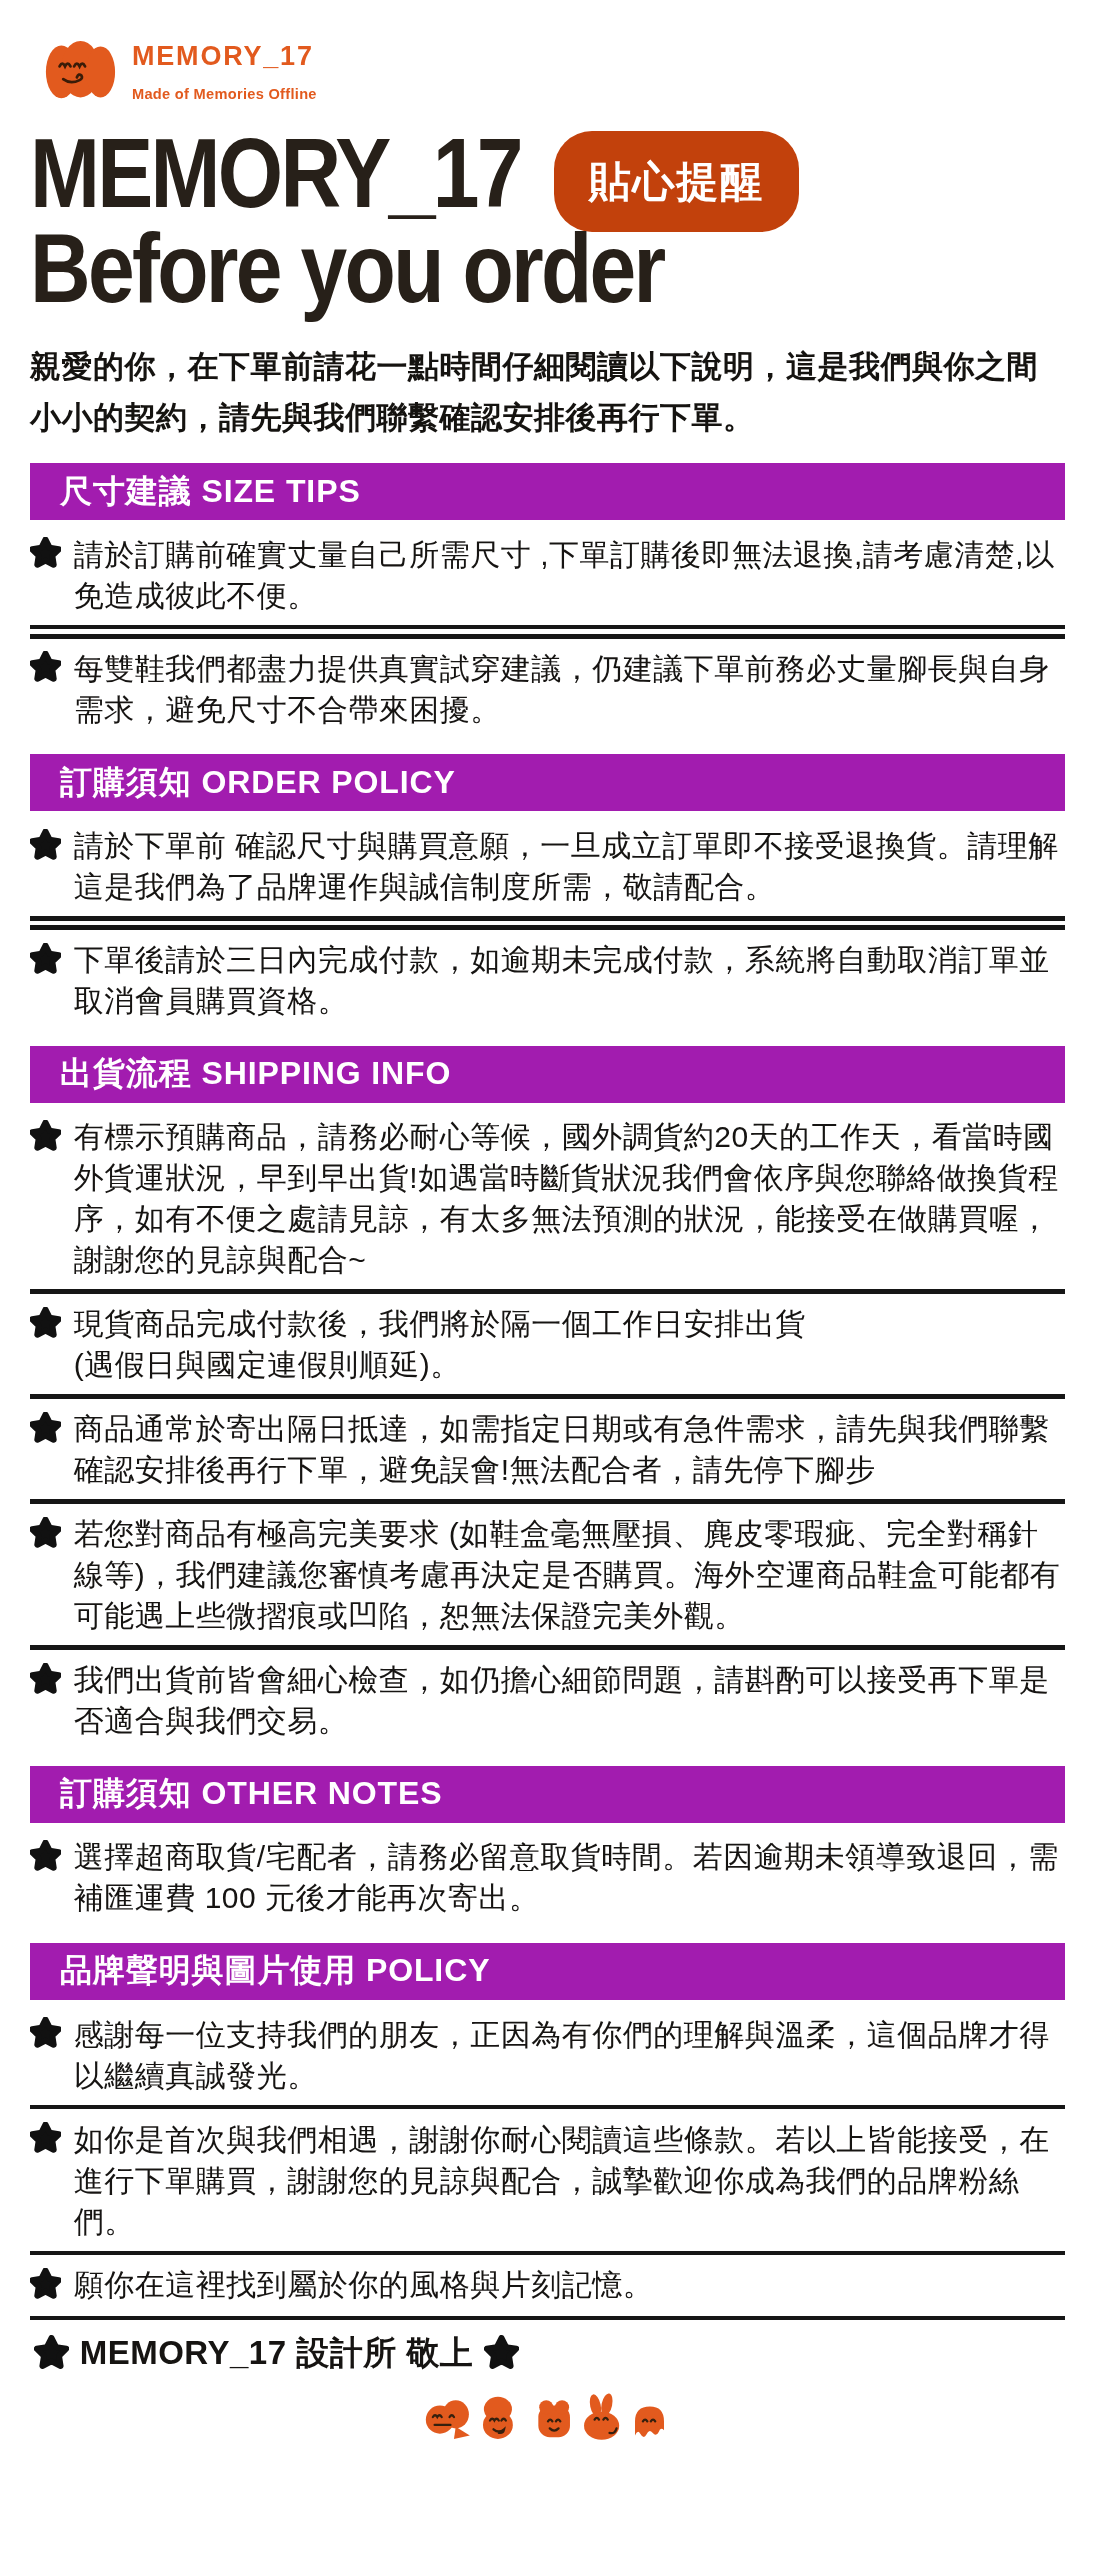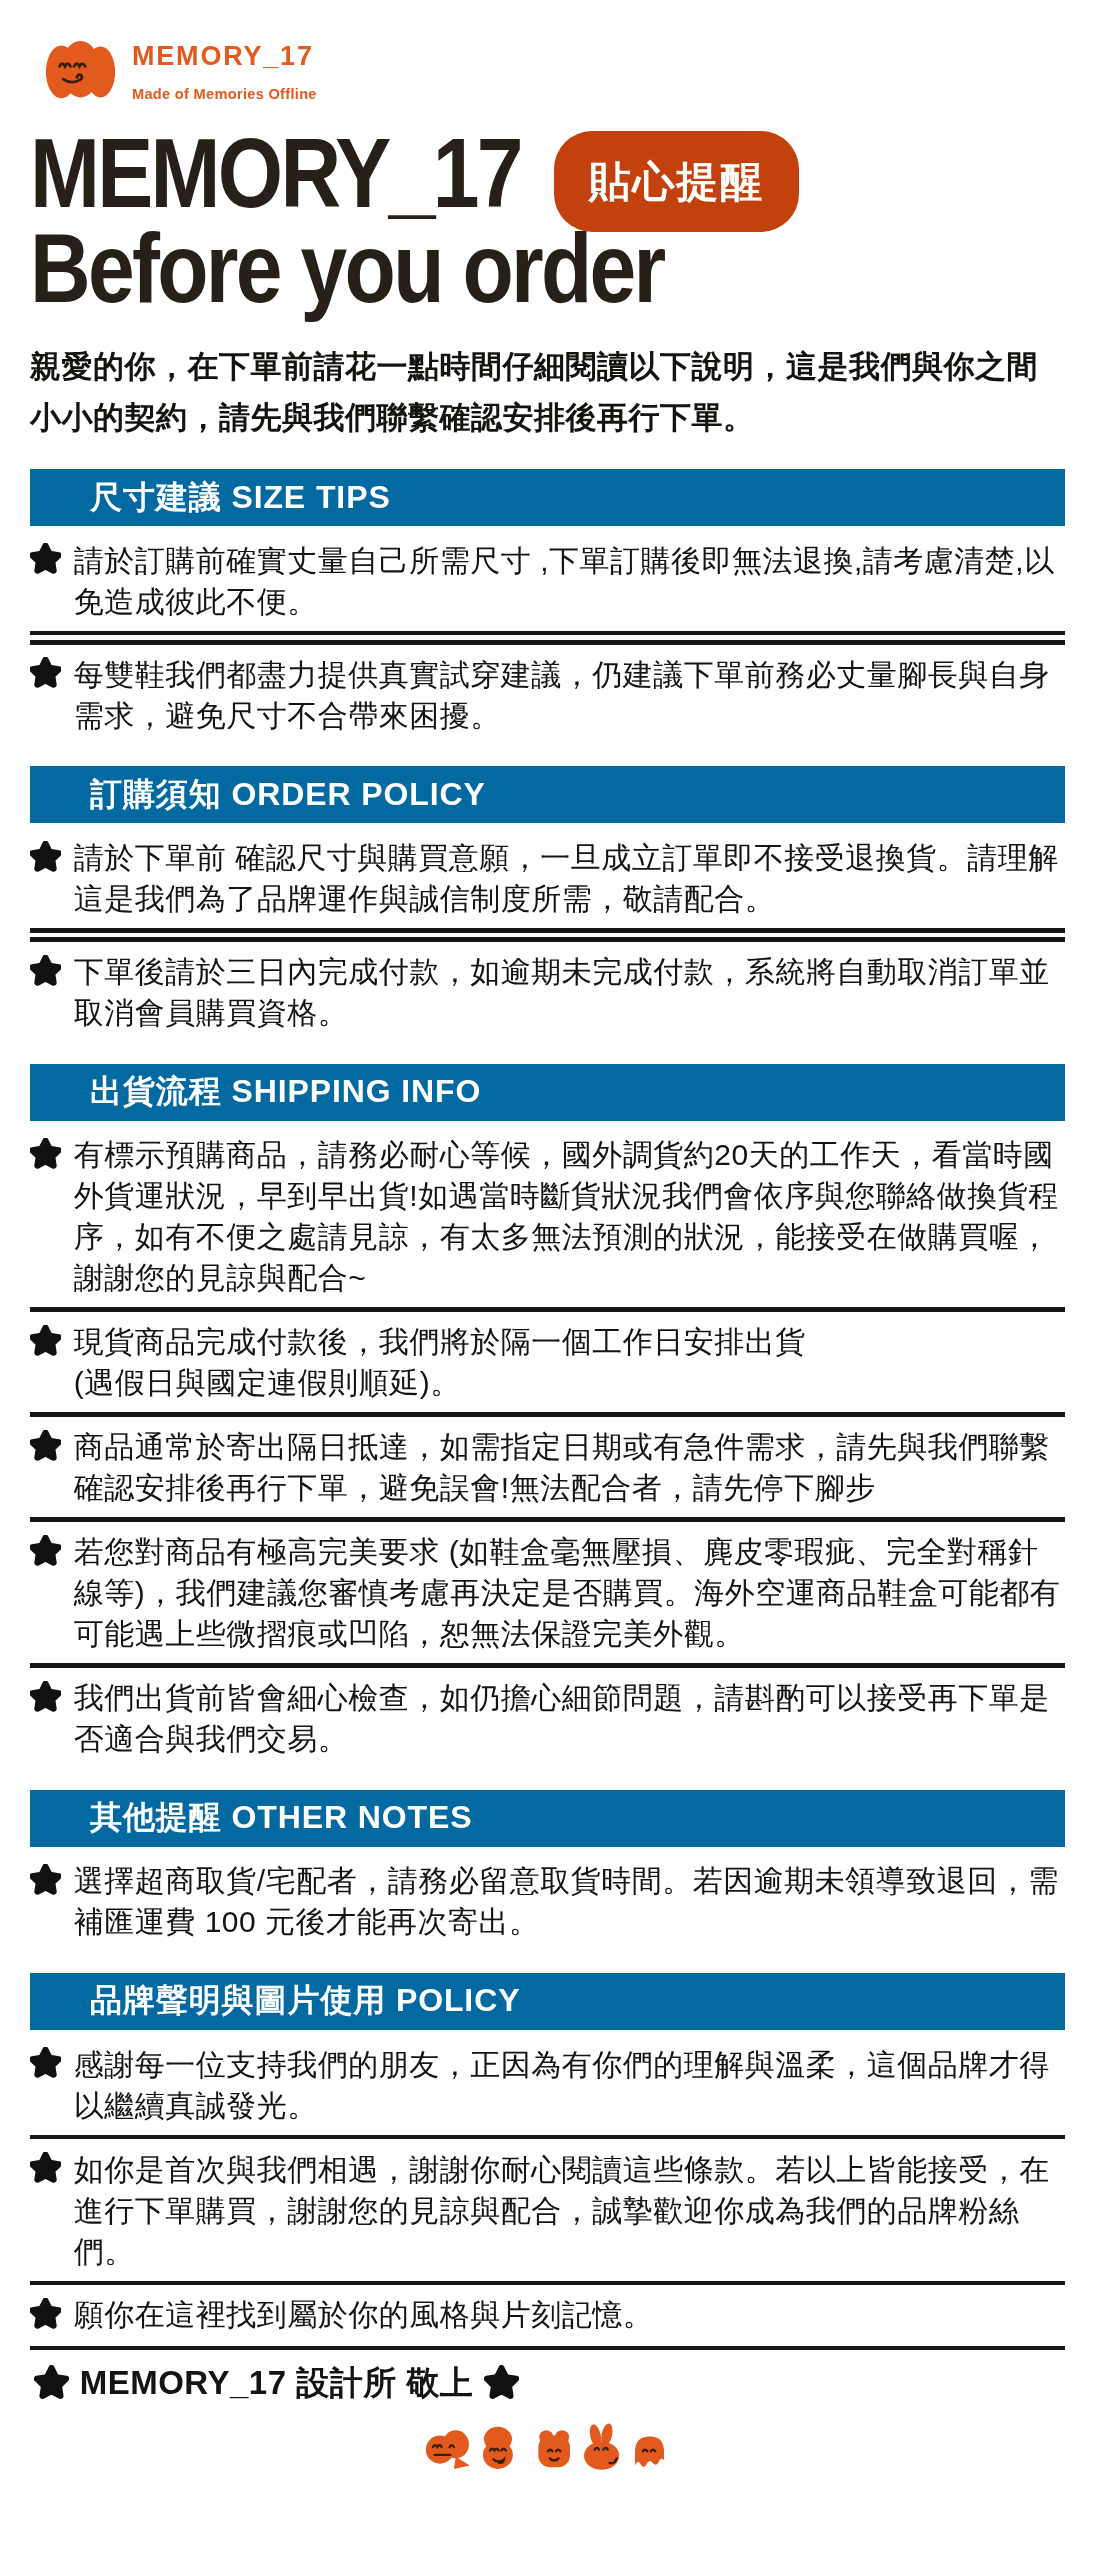--- a/index.html
+++ b/index.html
@@ -40,22 +40,22 @@
 
   
   .intro{
     margin:20px 0 11px 0;
     font-size:31px;font-weight:700;line-height:51px;color:#151310;
     letter-spacing:0.5px;
   }
 
   
   .section-bar{
-    margin:26px 0 9px 0;height:57px;background:#0369a1;
-    display:flex;align-items:center;padding-left:60px;box-sizing:border-box;
+    margin:20px 0 9px 0;height:57px;background:#a21caf;
+    display:flex;align-items:center;padding-left:30px;box-sizing:border-box;
   }
   .section-bar-title{
     color:#ffffff;font-size:32px;font-weight:700;letter-spacing:0.9px;
   }
   .item{
     display:flex;align-items:flex-start;gap:12.8px;
     padding:4.6px 0;
   }
   .item-icon{width:31px;height:33px;flex:0 0 auto;margin-top:3.7px;}
   .item-text{
@@ -191,21 +191,21 @@
     <svg class="item-icon" viewBox="0 0 34 38" aria-hidden="true">
       <polygon points="17,3 21.8,12.4 32.2,14.1 24.8,21.5 26.4,31.9 17,27.2 7.6,31.9 9.2,21.5 1.8,14.1 12.2,12.4" fill="#111111" stroke="#111111" stroke-width="7" stroke-linejoin="round"></polygon>
     </svg>
     <span class="item-text">我們出貨前皆會細心檢查，如仍擔心細節問題，請斟酌可以接受再下單是否適合與我們交易。</span>
   </div>
 </div>
   </section>
 
   <section class="section">
     <div class="section-bar">
-      <span class="section-bar-title">其他提醒 OTHER NOTES</span>
+      <span class="section-bar-title">訂購須知 OTHER NOTES</span>
     </div>
     <div class="section-list">
   <div class="item">
     <svg class="item-icon" viewBox="0 0 34 38" aria-hidden="true">
       <polygon points="17,3 21.8,12.4 32.2,14.1 24.8,21.5 26.4,31.9 17,27.2 7.6,31.9 9.2,21.5 1.8,14.1 12.2,12.4" fill="#111111" stroke="#111111" stroke-width="7" stroke-linejoin="round"></polygon>
     </svg>
     <span class="item-text">選擇超商取貨/宅配者，請務必留意取貨時間。若因逾期未領導致退回，需補匯運費 100 元後才能再次寄出。</span>
   </div>
 </div>
   </section>

